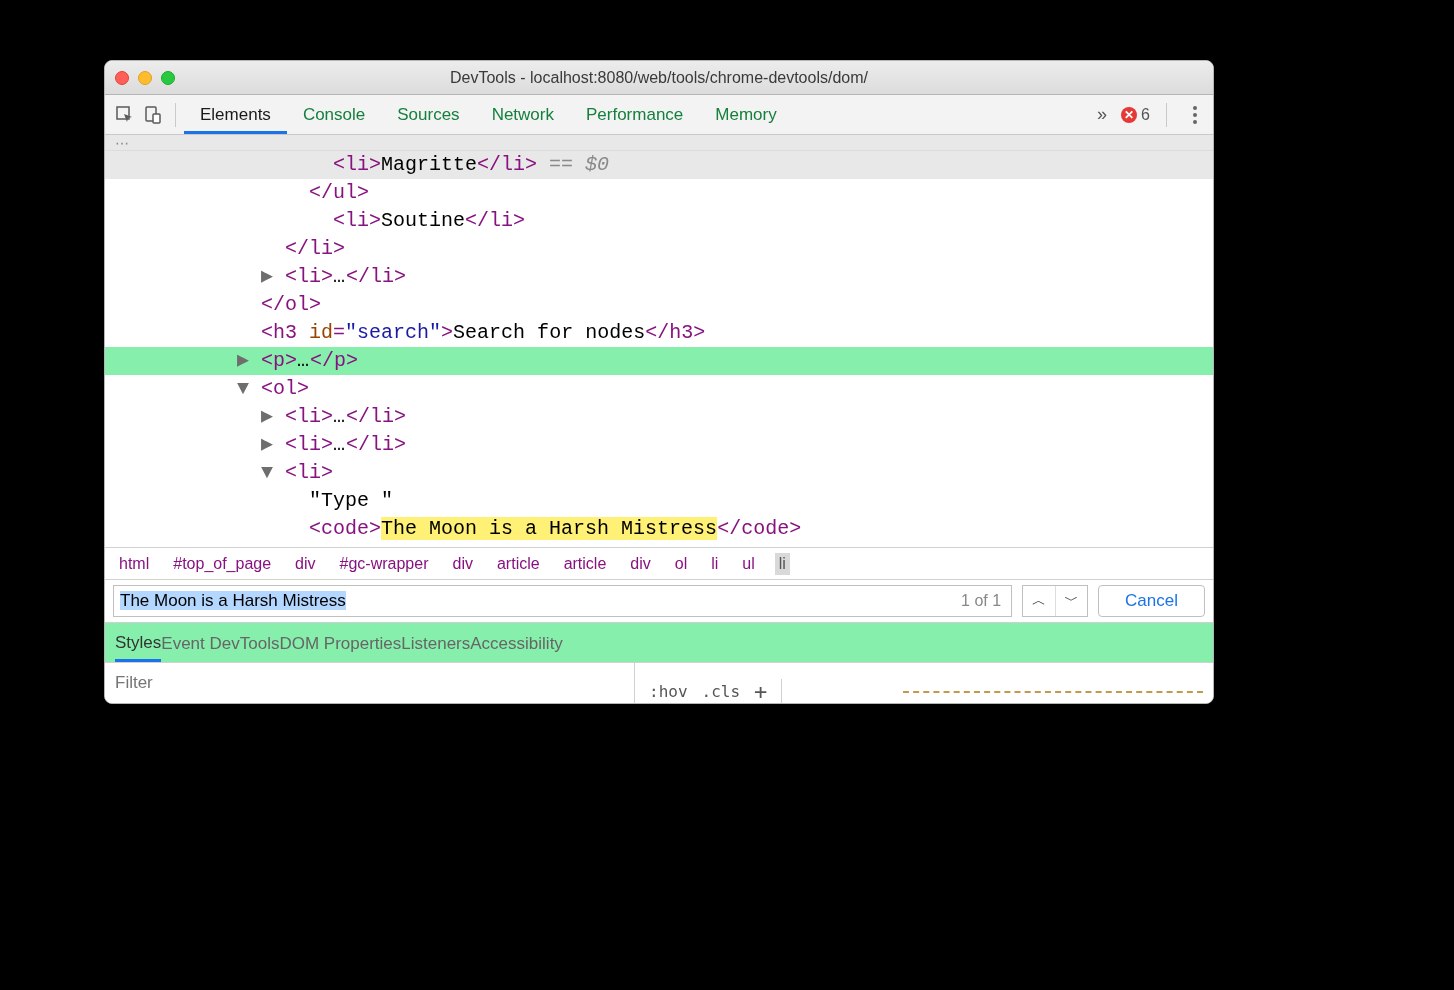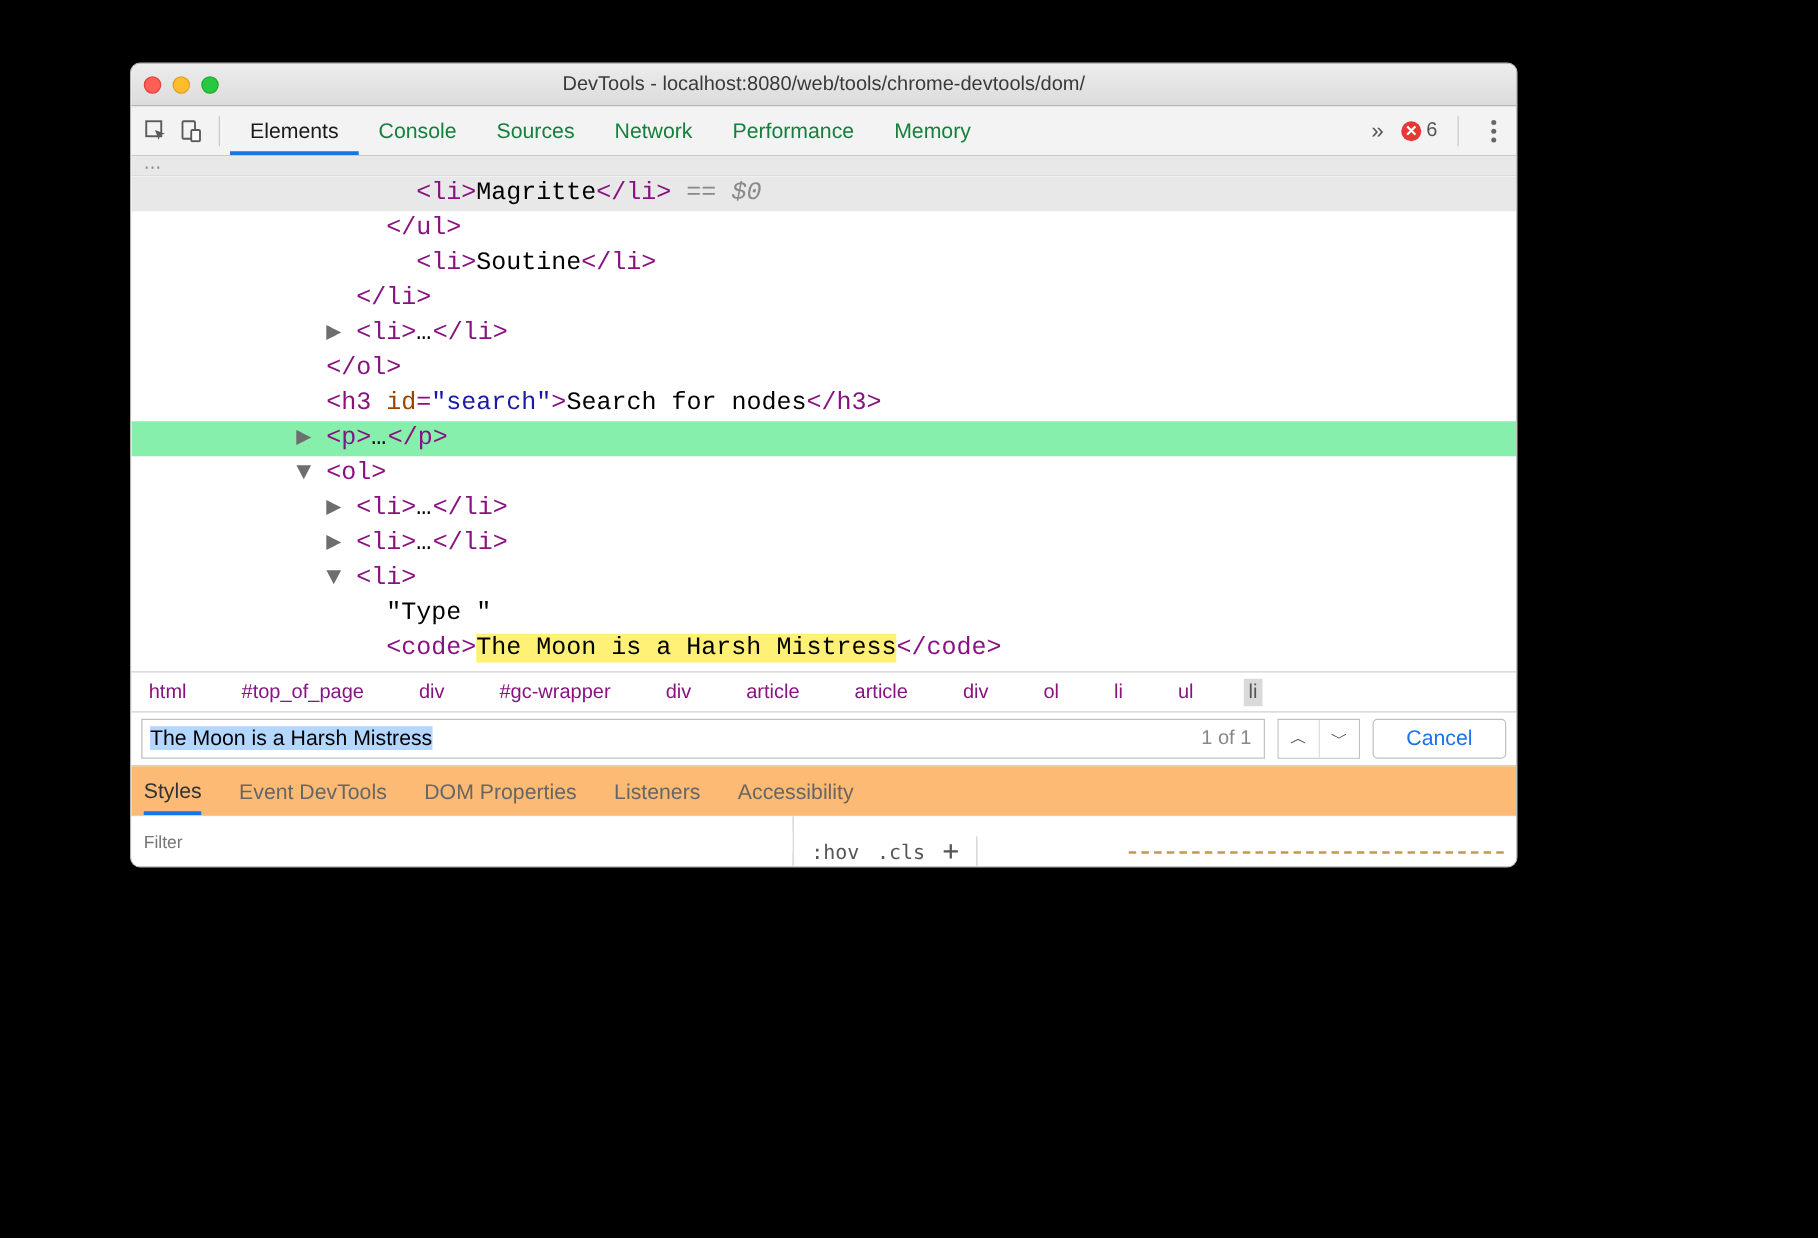--- a/index.html
+++ b/index.html
@@ -6,21 +6,21 @@
   body {
     background: #000;
     width: 1454px;
     height: 990px;
     font-family: -apple-system, BlinkMacSystemFont, "Segoe UI", Helvetica, Arial, sans-serif;
     position: relative;
   }
   .window {
     position: absolute;
     left: 104px;
-    top: 50px;
+    top: 60px;
     width: 1110px;
     background: #fff;
     border-radius: 8px;
     box-shadow: 0 20px 60px rgba(0,0,0,0.5);
     overflow: hidden;
     border: 1px solid #b5b5b5;
   }
   
   .titlebar {
     height: 34px;
@@ -89,21 +89,21 @@
   .dim { color:#8a8a8a; font-style:italic;}
   .arrow { color:#6e6e6e;}
   .ellip { color:#000; letter-spacing:1px;}
   .hilite { background:#fff176;}
   
   .crumb {
     border-top:1px solid #d0d0d0;
     height: 32px;
     display:flex; align-items:center;
     padding: 0 10px;
-    gap: 36px;
+    gap: 16px;
     font-size:16px;
     color:#881280;
     font-family:-apple-system,Helvetica,Arial,sans-serif;
     overflow:hidden;
   }
   .crumb-item{cursor:pointer;padding:2px 4px;}
   .crumb-item.sel{background:#d9d9d9;color:#555;}
   
   .searchbar {
     border-top:1px solid #d0d0d0;
@@ -129,34 +129,34 @@
   .search-nav{display:flex;border:1px solid #c0c0c0;height:32px;}
   .search-nav button{width:32px;background:#fff;border:none;border-left:1px solid #ddd;font-size:14px;cursor:pointer;color:#444;}
   .search-nav button:first-child{border-left:none;}
   .cancel-btn{
     height:32px;padding:0 26px;border:1px solid #c0c0c0;background:#fff;
     color:#1a73e8;font-size:17px;cursor:pointer;border-radius:4px;
   }
   
   .subtabs{
     height:40px;border-bottom:1px solid #d0d0d0;
-    display:flex;align-items:center;padding:0 10px;gap:30px;
-    background:#fdba74;
+    display:flex;align-items:center;padding:0 10px;
+    background:#86efac;
   }
   .subtab{font-size:17px;color:#666;cursor:pointer;height:100%;display:flex;align-items:center;padding-top:3px;}
   .subtab.active{color:#333;border-bottom:3px solid #1a73e8;}
   
   .filter-row{
     height:40px;display:flex;align-items:stretch;background:#fff;
   }
   .filter-left{
     flex:0 0 530px;display:flex;align-items:center;padding-left:10px;
     border-right:1px solid #d0d0d0;
   }
-  .filter-input{border:none;font-size:14px;color:#c2410c;outline:none;width:100%;}
+  .filter-input{border:none;font-size:17px;color:#c2410c;outline:none;width:100%;}
   .filter-mid{
     display:flex;align-items:center;gap:14px;padding:0 14px;
     border-right:1px solid #d0d0d0;
     font-family:Menlo,Consolas,monospace;color:#555;font-size:16px;margin-top:16px;
   }
   .filter-mid span{cursor:pointer;}
   .plus{font-size:22px;font-weight:300;}
   .filter-right{flex:1;display:flex;align-items:flex-end;justify-content:flex-end;padding:4px 10px 0 0;}
   .dashed-box{width:300px;height:12px;border-top:2px dashed #c29a4a;}
 </style>

